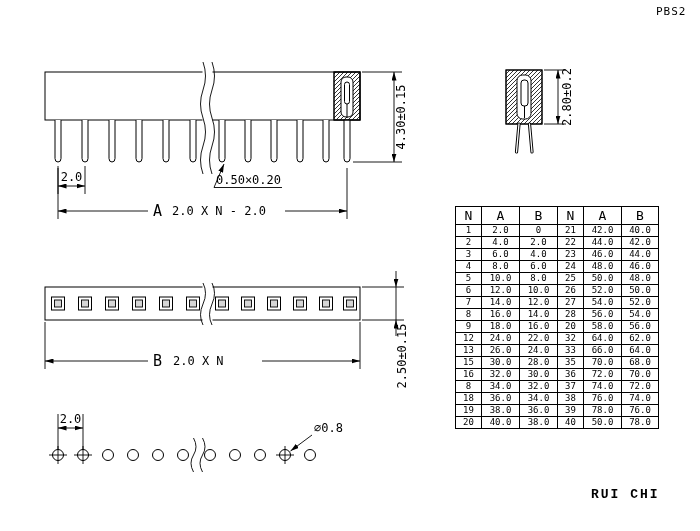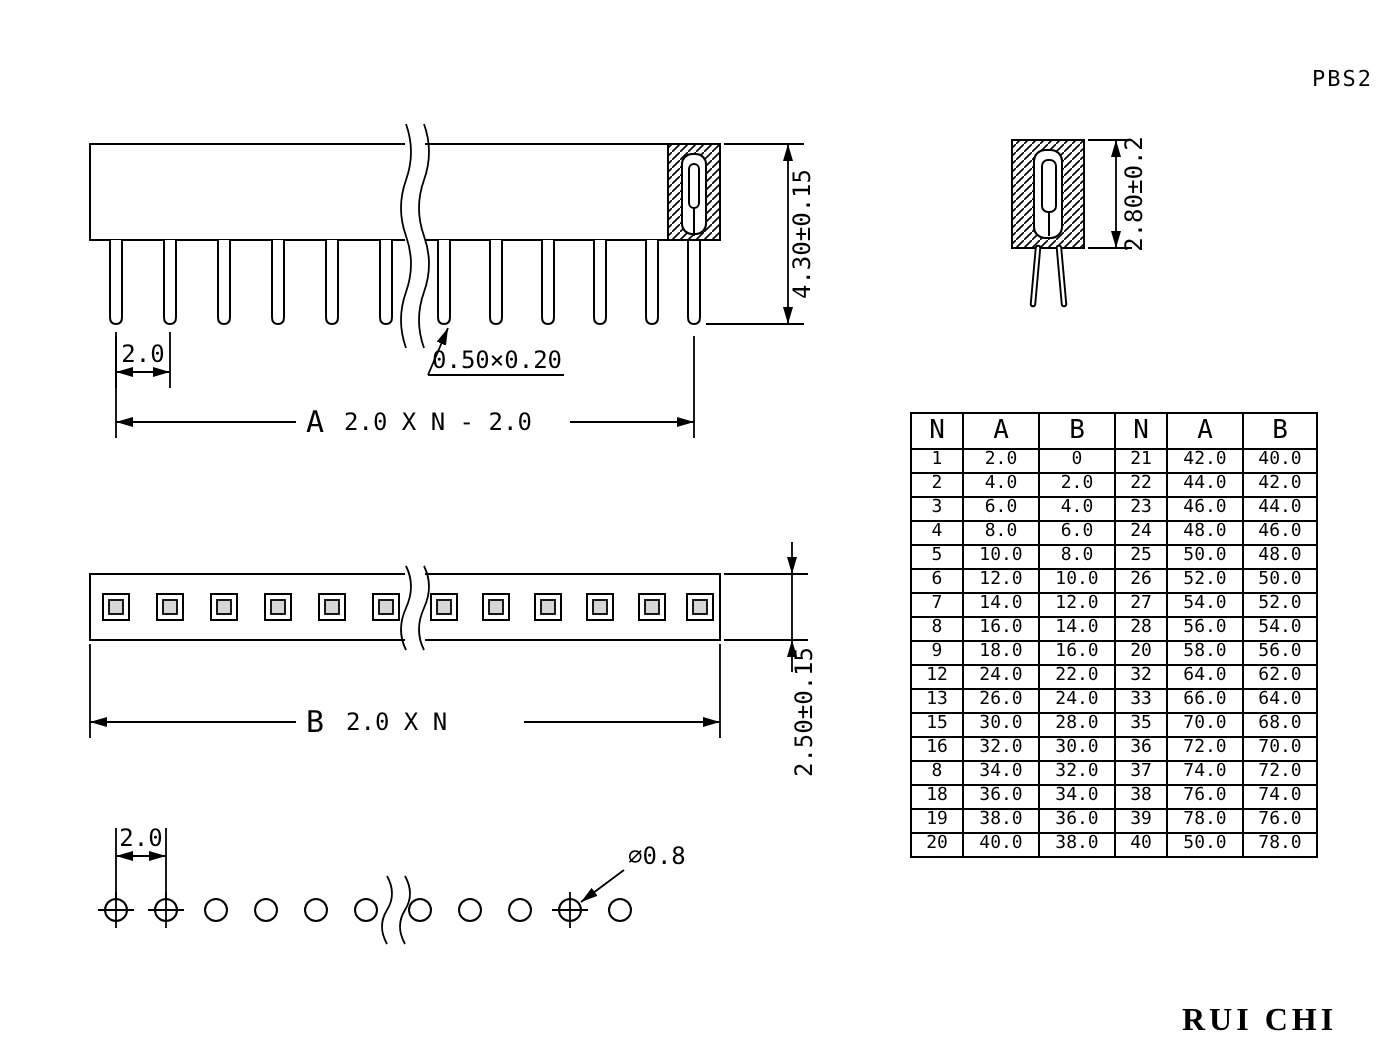--- a/index.html
+++ b/index.html
@@ -1,22 +1,22 @@
 <!DOCTYPE html>
 <html><head>
 <meta charset="utf-8">
 <style>
   html,body{margin:0;padding:0;background:#fff;}
   #page{position:relative;width:700px;height:531px;background:#ffffff;overflow:hidden;
         font-family:"DejaVu Sans Mono",monospace;color:#000;}
   #drawing{position:absolute;left:0;top:0;}
   svg text{font-family:"DejaVu Sans Mono",monospace;fill:#000;}
-  #doc-title{position:absolute;left:656px;top:5px;font-size:11px;letter-spacing:1px;margin-top:28px;}
-  #brand{position:absolute;left:591px;top:502px;font-family:Liberation Serif, serif;
-         font-size:16px;font-weight:bold;letter-spacing:2px;}
+  #doc-title{position:absolute;left:656px;top:5px;font-size:11px;letter-spacing:1px;}
+  #brand{position:absolute;left:591px;top:487px;font-family:Liberation Mono, monospace;
+         font-size:13px;font-weight:bold;letter-spacing:2px;}
   #spec-table-wrap{position:absolute;left:455px;top:206px;}
   table.spec{border-collapse:collapse;table-layout:fixed;width:203px;background:#fff;}
   table.spec th{border:1px solid #000;font-size:13px;font-weight:normal;height:17px;padding:0;text-align:center;}
   table.spec td{border:1px solid #000;font-size:9px;height:11px;line-height:11px;padding:0;text-align:center;white-space:nowrap;}
 </style>
 </head>
 <body>
 
 <div id="page">
 

